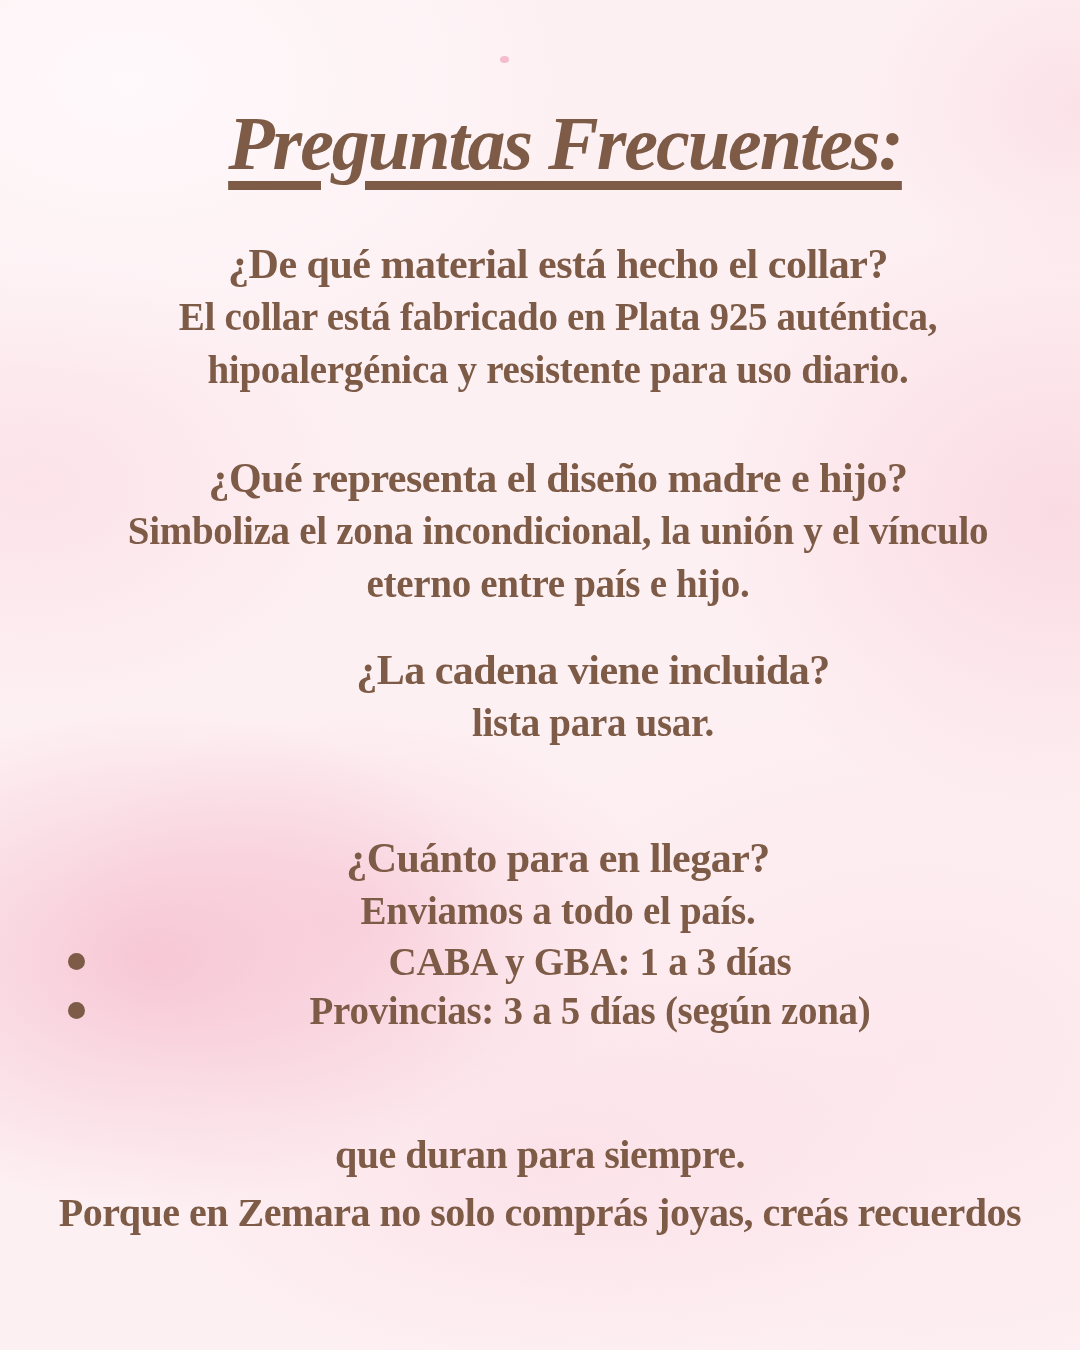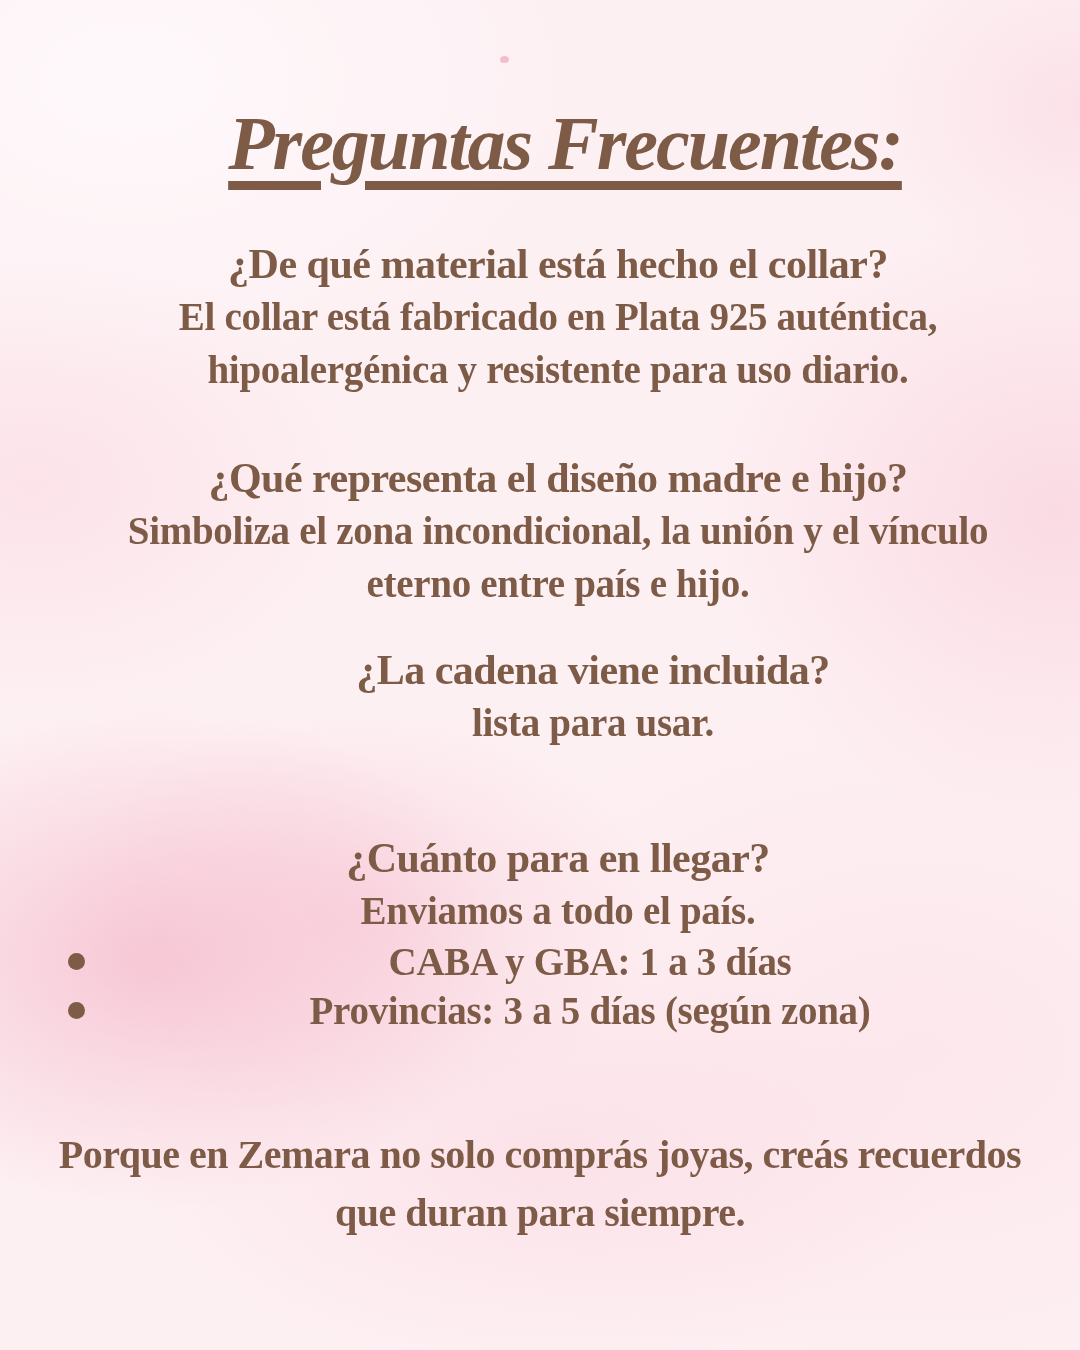--- a/index.html
+++ b/index.html
@@ -100,17 +100,17 @@
       <span class="dot"></span>
       <p>CABA y GBA: 1 a 3 días</p>
     </div>
     <div class="bullet-row">
       <span class="dot"></span>
       <p>Provincias: 3 a 5 días (según zona)</p>
     </div>
   </section>
 
   <footer class="footer">
+    <p>que duran para siempre.</p>
     <p>Porque en Zemara no solo comprás joyas, creás recuerdos</p>
-    <p>que duran para siempre.</p>
   </footer>
 
 </div>
 
 </body></html>

